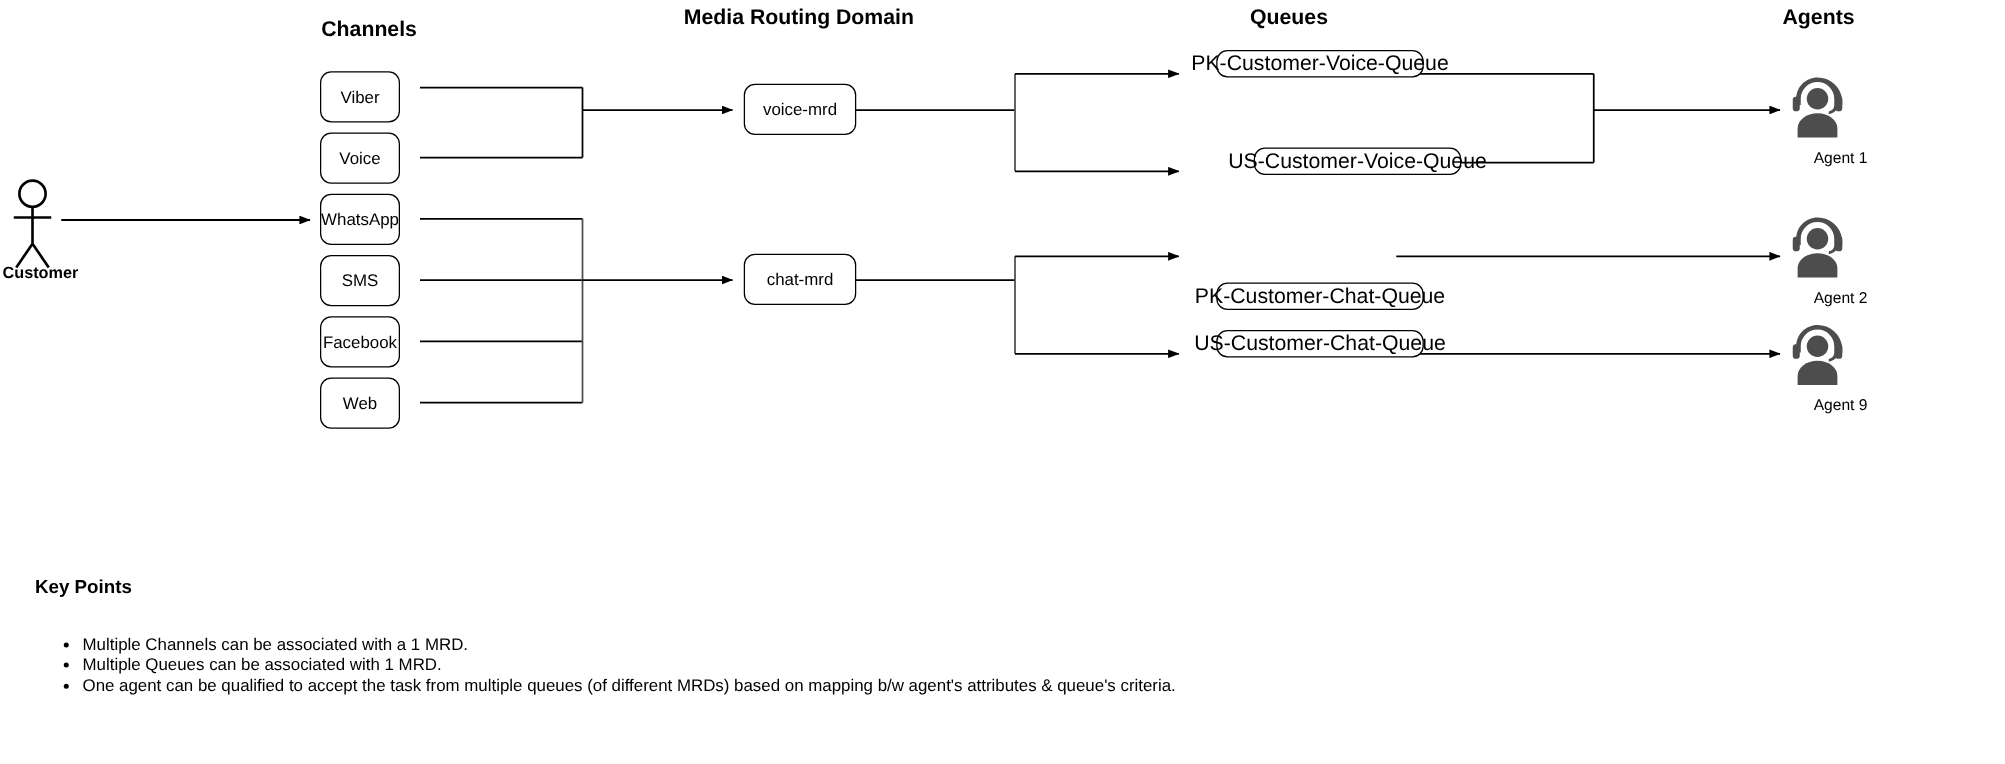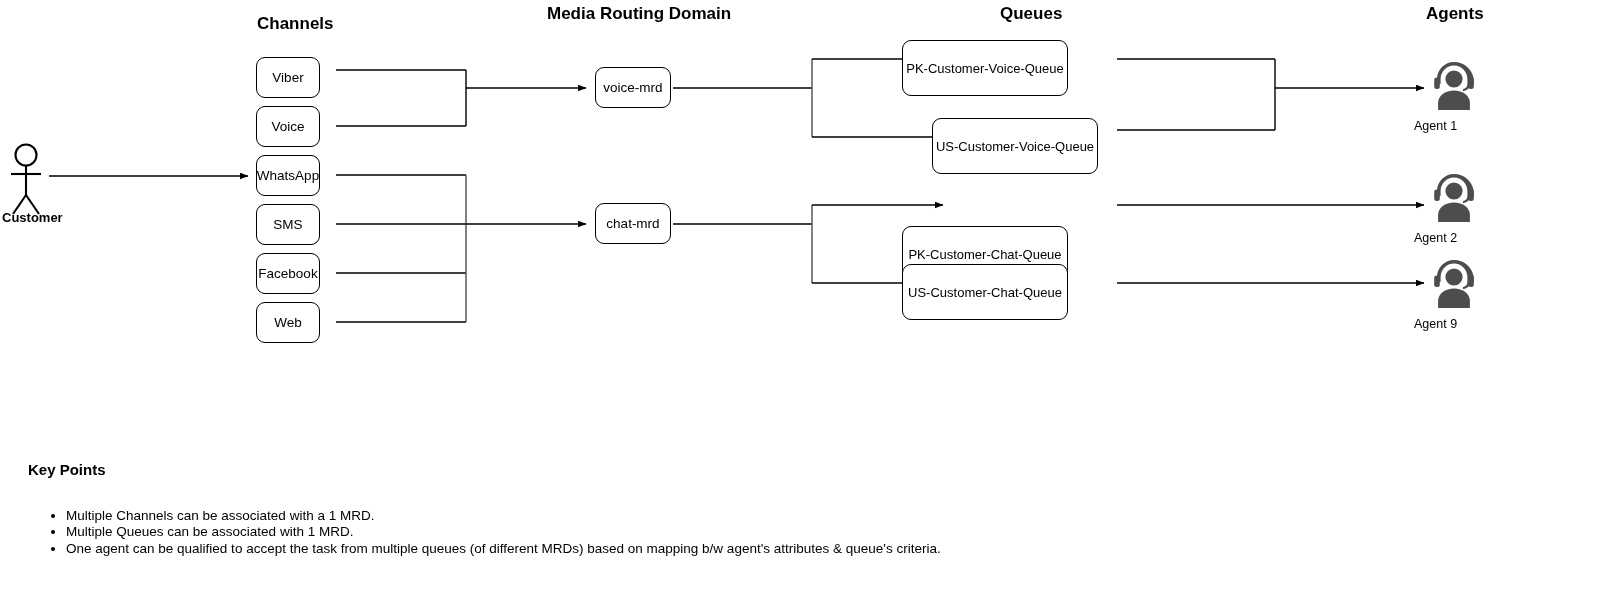--- a/index.html
+++ b/index.html
@@ -40,22 +40,22 @@
     background: #ffffff;
     display: flex;
     align-items: center;
     justify-content: center;
     font-size: 13.5px;
     color: #000000;
     box-sizing: border-box;
     white-space: nowrap;
   }
   .channel-box { width: 64px; height: 41px; left: 256px; }
-  .mrd-box     { width: 76px; height: 41px; left: 595px; }
-  .queue-box   { width: 166px; height: 56px; left: 902px; font-size: 13px; }
+  .mrd-box     { width: 90px; height: 41px; left: 595px; }
+  .queue-box   { width: 166px; height: 22px; left: 973px; font-size: 17px; }
 
   #ch-viber     { top: 57px; }
   #ch-voice     { top: 106px; text-align: right; }
   #ch-whatsapp  { top: 155px; }
   #ch-sms       { top: 204px; }
   #ch-facebook  { top: 253px; }
   #ch-web       { top: 302px; }
 
   #mrd-voice { top: 67px; }
   #mrd-chat  { top: 203px; }
@@ -71,21 +71,21 @@
     top: 210px;
     font-size: 13px;
     font-weight: bold;
     white-space: nowrap;
   }
   .agent-label {
     position: absolute;
     font-size: 12.5px;
     color: #000;
     white-space: nowrap;
-    text-align: left;
+    text-align: right;
     width: 80px;
   }
   #agent1-label { left: 1414px; top: 119px; }
   #agent2-label { left: 1414px; top: 231px; }
   #agent3-label { left: 1414px; top: 317px; }
 
   .agent-figure {
     position: absolute;
     width: 52px;
     height: 52px;

